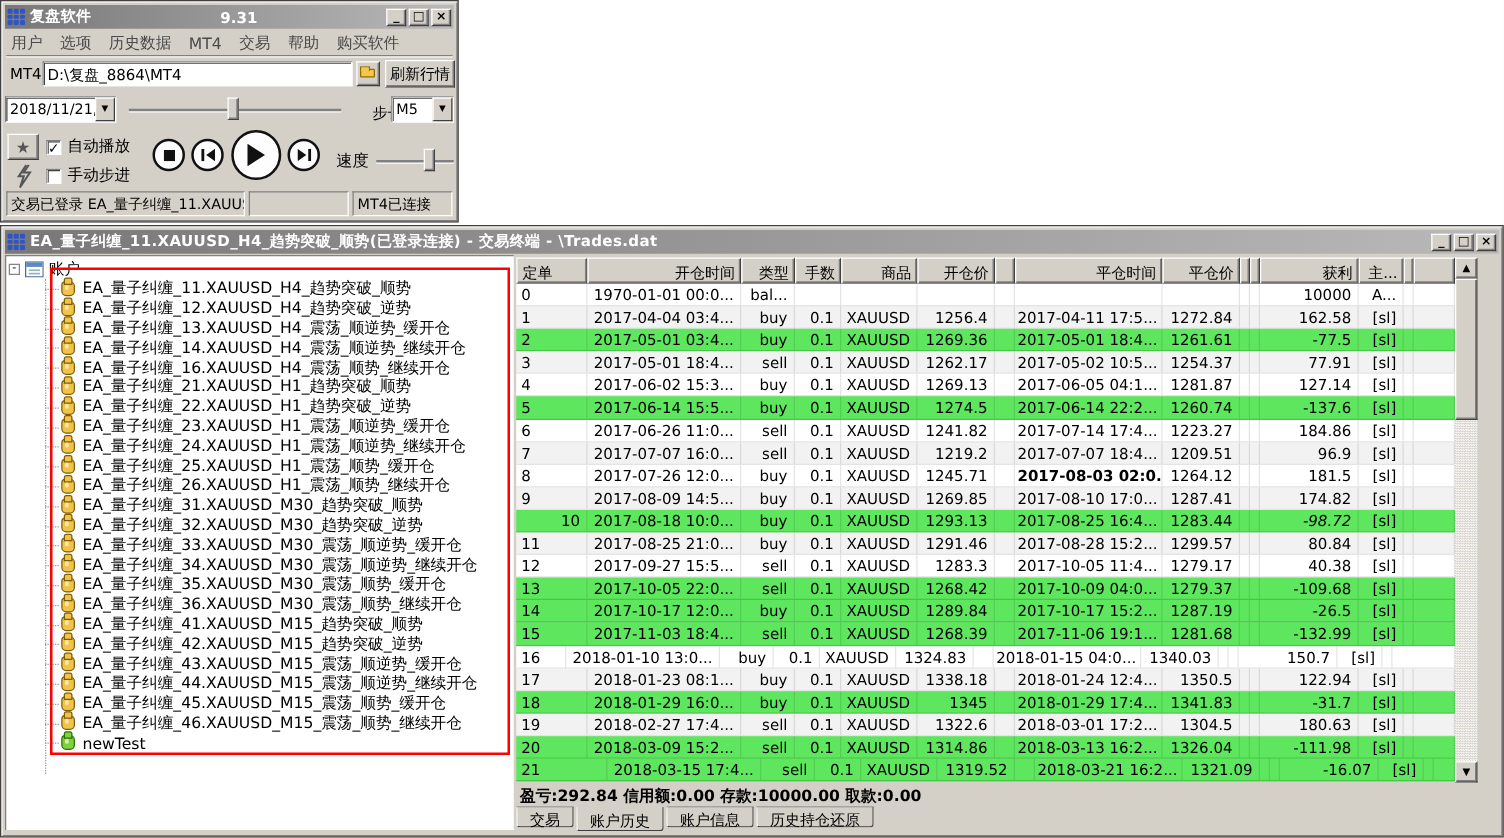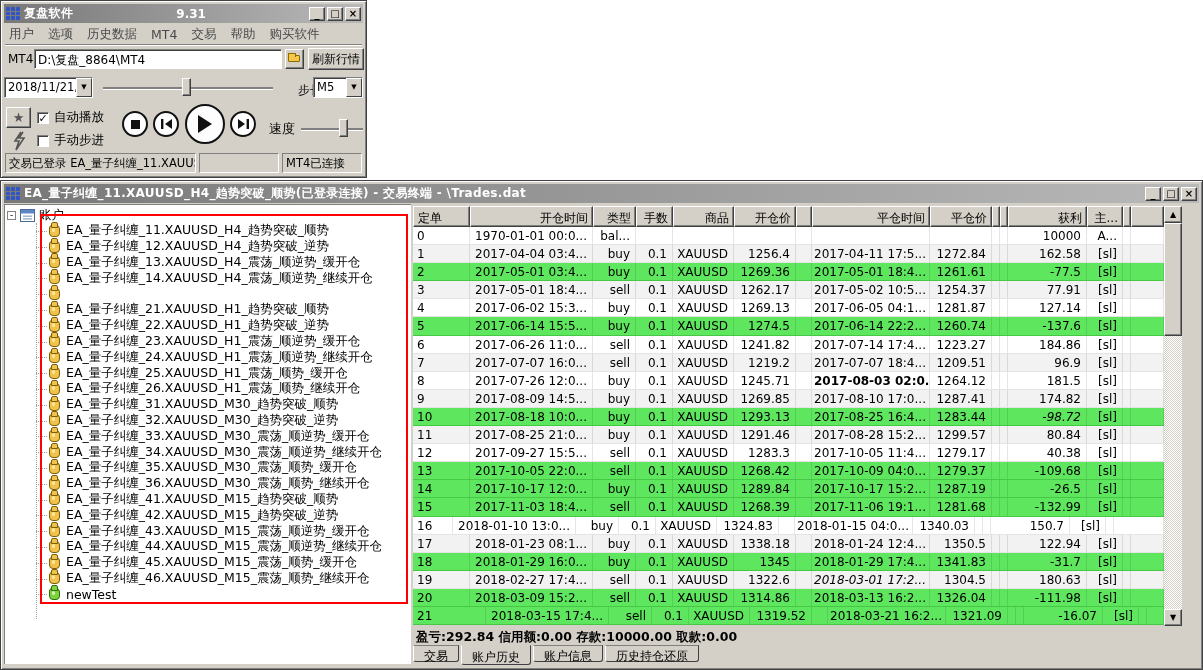--- a/index.html
+++ b/index.html
@@ -251,20 +251,21 @@
         <div class="tree-item">
           <span class="bag-icon"></span>
           <span class="tree-label">EA_量子纠缠_13.XAUUSD_H4_震荡_顺逆势_缓开仓</span>
         </div>
         <div class="tree-item">
           <span class="bag-icon"></span>
           <span class="tree-label">EA_量子纠缠_14.XAUUSD_H4_震荡_顺逆势_继续开仓</span>
         </div>
         <div class="tree-item">
           <span class="bag-icon"></span>
+          <span class="tree-label">EA_量子纠缠_16.XAUUSD_H4_震荡_顺势_继续开仓</span>
         </div>
         <div class="tree-item">
           <span class="bag-icon"></span>
           <span class="tree-label">EA_量子纠缠_21.XAUUSD_H1_趋势突破_顺势</span>
         </div>
         <div class="tree-item">
           <span class="bag-icon"></span>
           <span class="tree-label">EA_量子纠缠_22.XAUUSD_H1_趋势突破_逆势</span>
         </div>
         <div class="tree-item">
@@ -522,21 +523,21 @@
           <div class="td" style="width: 118px;">2017-08-10 17:0...</div>
           <div class="td" style="width: 62px;">1287.41</div>
           <div class="td" style="width: 8px;"></div>
           <div class="td" style="width: 8px;"></div>
           <div class="td" style="width: 79px;">174.82</div>
           <div class="td" style="width: 36px;">[sl]</div>
           <div class="td" style="width: 8px;"></div>
           <div class="td" style="width: 33px; flex: 1 1 0%;"></div>
         </div>
         <div class="tr green">
-          <div class="td left" style="width: 57px;">10</div>
+          <div class="td left" style="width: 57px; text-align: right;">10</div>
           <div class="td" style="width: 123px;">2017-08-18 10:0...</div>
           <div class="td" style="width: 43px;">buy</div>
           <div class="td" style="width: 37px;">0.1</div>
           <div class="td" style="width: 61px;">XAUUSD</div>
           <div class="td" style="width: 62px;">1293.13</div>
           <div class="td" style="width: 16px;"></div>
           <div class="td" style="width: 118px;">2017-08-25 16:4...</div>
           <div class="td" style="width: 62px;">1283.44</div>
           <div class="td" style="width: 8px;"></div>
           <div class="td" style="width: 8px;"></div>
@@ -682,21 +683,21 @@
           <div class="td" style="width: 33px; flex: 1 1 0%;"></div>
         </div>
         <div class="tr odd">
           <div class="td left" style="width: 57px;">19</div>
           <div class="td" style="width: 123px;">2018-02-27 17:4...</div>
           <div class="td" style="width: 43px;">sell</div>
           <div class="td" style="width: 37px;">0.1</div>
           <div class="td" style="width: 61px;">XAUUSD</div>
           <div class="td" style="width: 62px;">1322.6</div>
           <div class="td" style="width: 16px;"></div>
-          <div class="td" style="width: 118px; font-style: italic;">2018-03-01 17:2...</div>
+          <div class="td" style="width: 118px;">2018-03-01 17:2...</div>
           <div class="td" style="width: 62px;">1304.5</div>
           <div class="td" style="width: 8px;"></div>
           <div class="td" style="width: 8px;"></div>
           <div class="td" style="width: 79px;">180.63</div>
           <div class="td" style="width: 36px;">[sl]</div>
           <div class="td" style="width: 8px;"></div>
           <div class="td" style="width: 33px; flex: 1 1 0%;"></div>
         </div>
         <div class="tr green">
           <div class="td left" style="width: 57px;">20</div>

